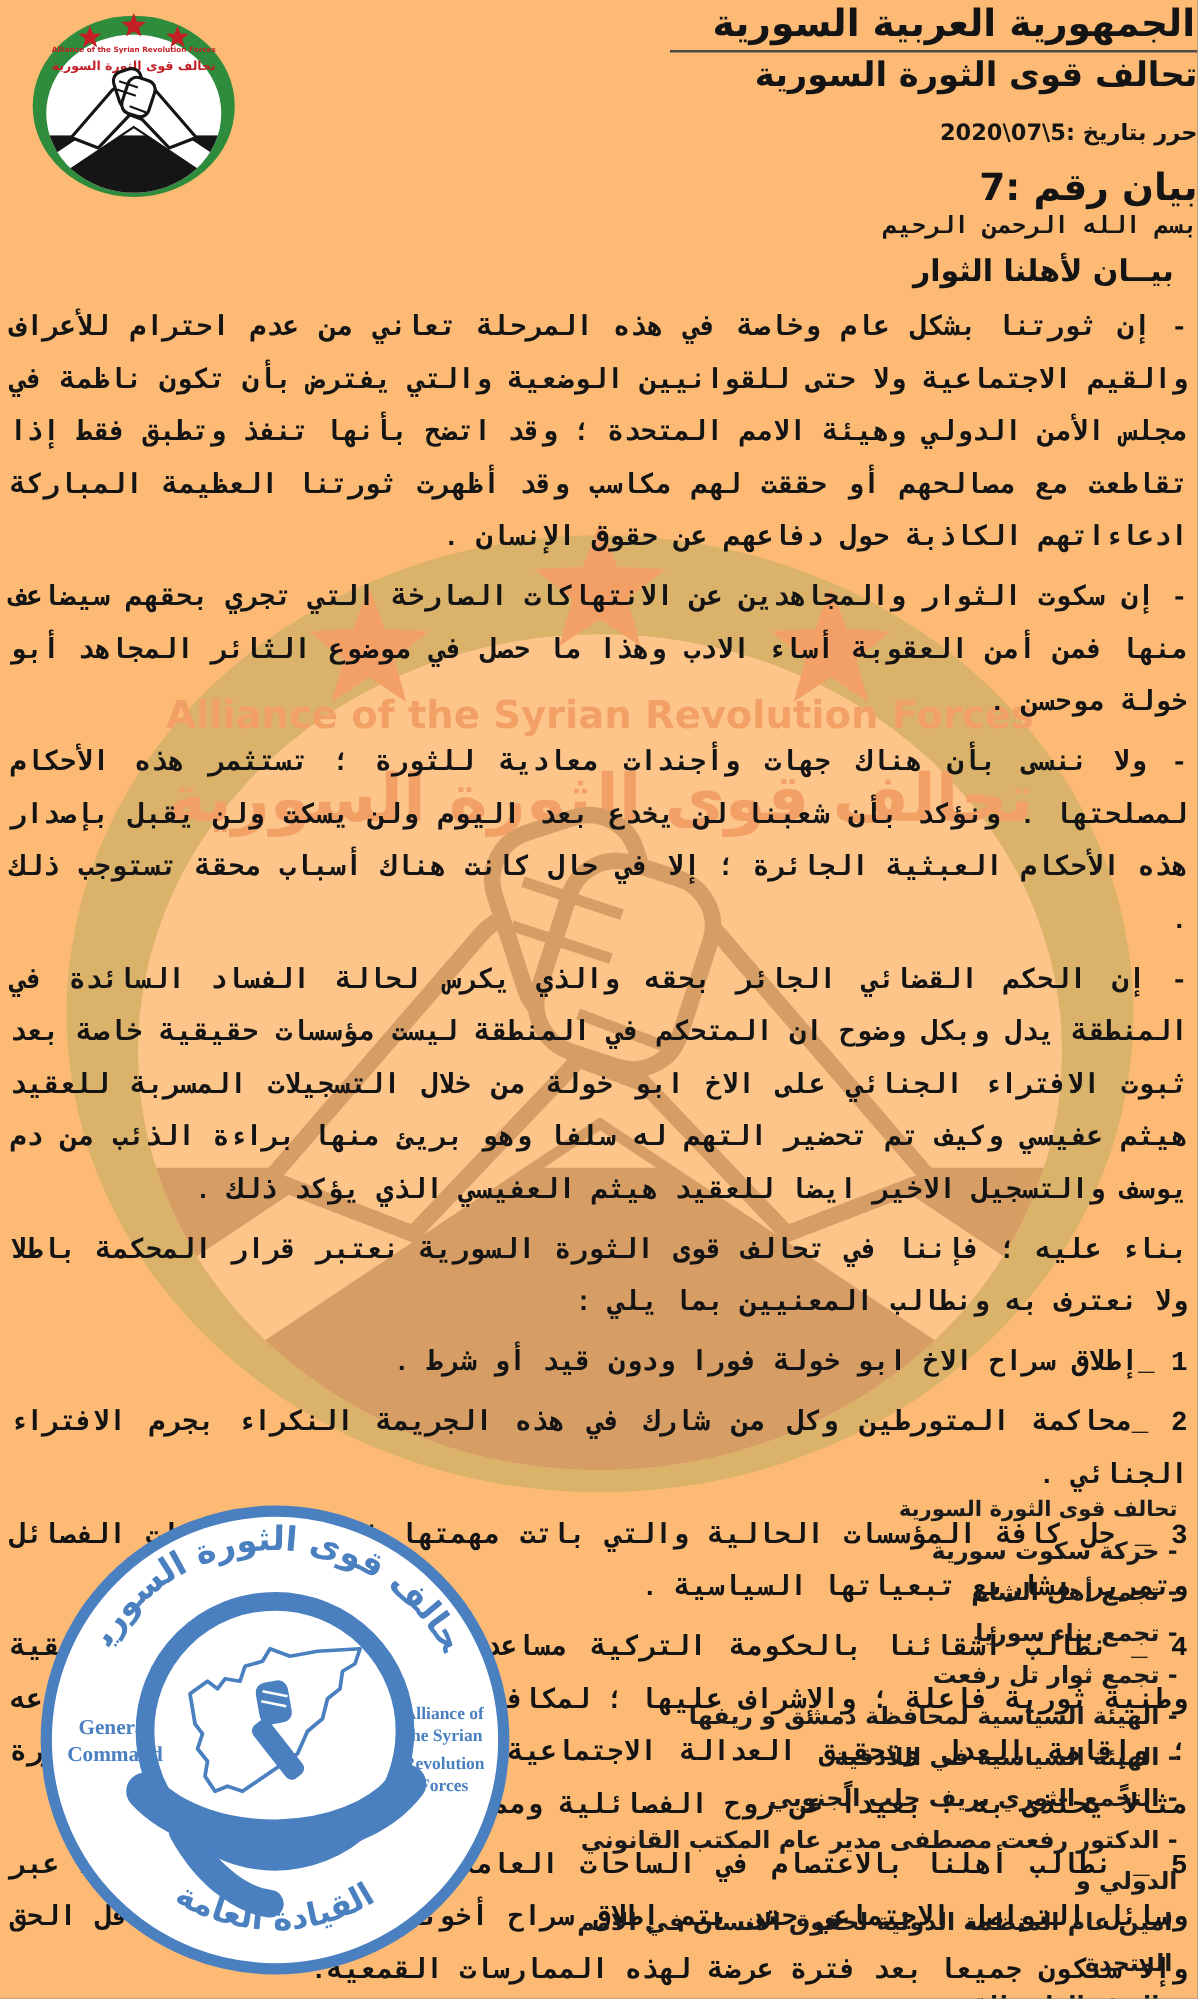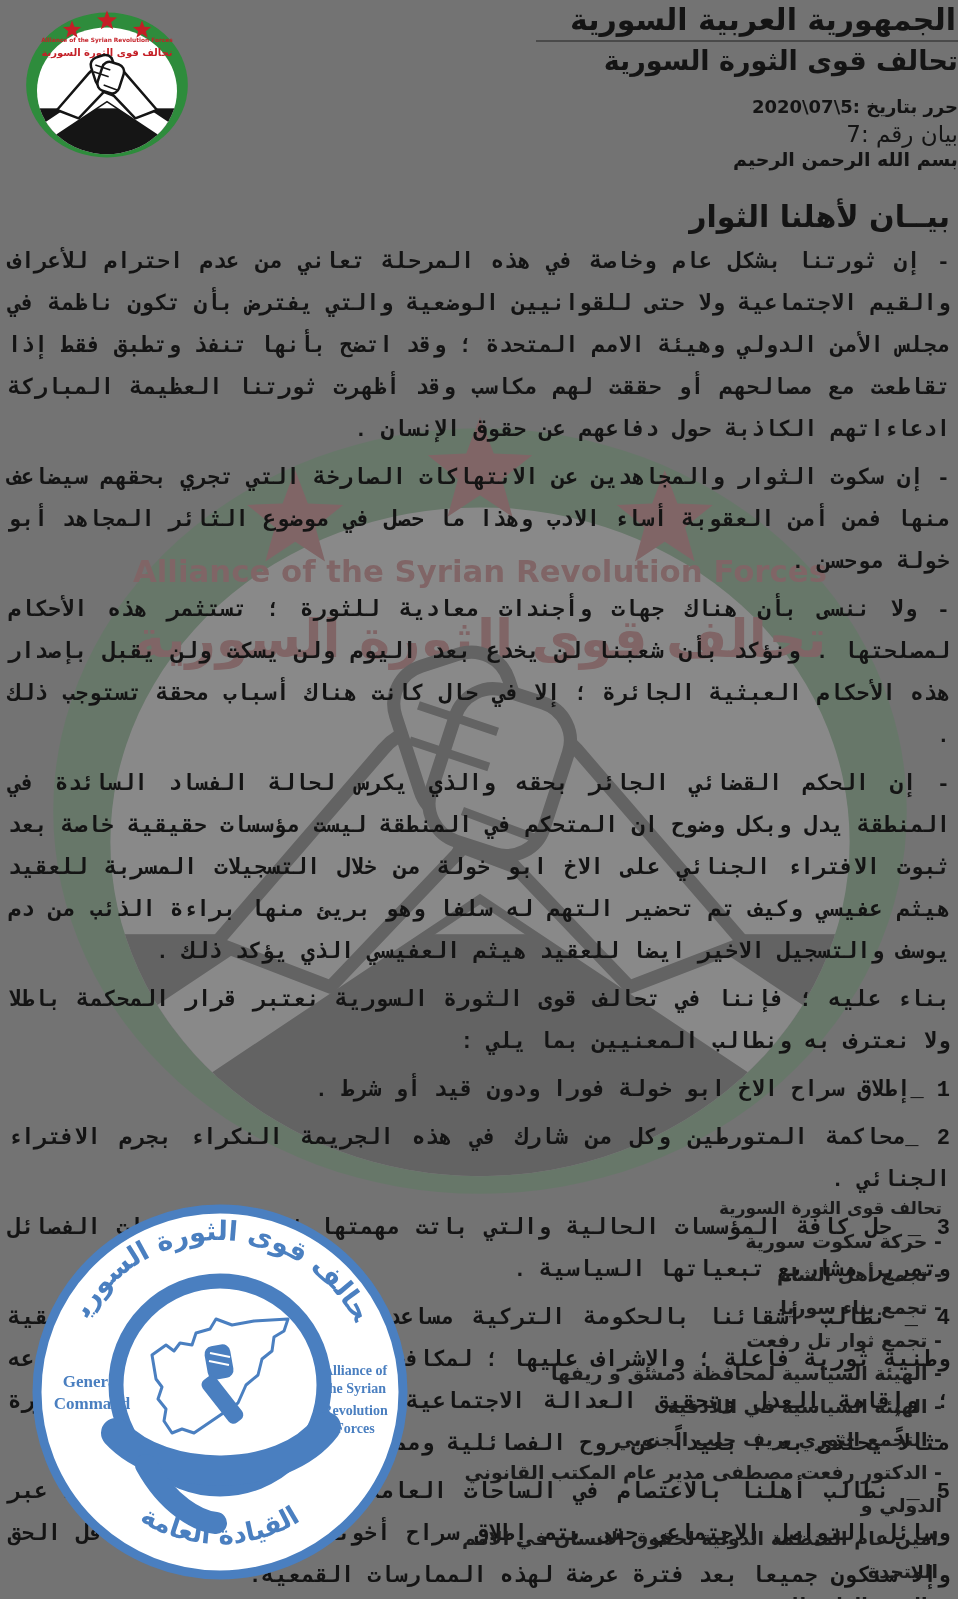--- a/index.html
+++ b/index.html
@@ -1,34 +1,34 @@
 <!DOCTYPE html>
 <html lang="ar"><head>
 <meta charset="utf-8">
 <style>
   html,body{margin:0;padding:0;background:#888;}
   .page{
-    position:relative;width:958px;height:1599px;background:#737373;
+    position:relative;width:958px;height:1599px;background:#fdba74;
     font-family:"DejaVu Sans",sans-serif;color:#141414;overflow:hidden;
     margin:0 auto;
   }
   
   .header-block{position:absolute;top:2px;right:0;text-align:right;direction:rtl;z-index:3;}
   .title1{display:inline-block;font-size:30px;font-weight:bold;letter-spacing:-1px;
           border-bottom:2px solid #4a4a4a;padding:0 2px 3px 34px;}
   .title2{font-size:27px;font-weight:bold;margin-top:3px;padding-left:6px;}
   .date-line{font-size:18px;font-weight:bold;margin-top:20px;padding-left:4px;}
-  .stmt-no{font-size:23px;font-weight:normal;margin-top:4px;}
-  .basmala{font-size:19px;font-weight:bold;margin-top:1px;padding-left:10px;}
+  .stmt-no{font-size:30px;font-weight:bold;margin-top:16px;}
+  .basmala{font-size:19px;font-weight:bold;margin-top:1px;padding-left:10px;font-family:Liberation Mono, monospace;}
   
   .doc-body{
     position:absolute;top:196px;right:8px;left:8px;z-index:2;
     direction:rtl;text-align:justify;font-size:22px;font-weight:bold;line-height:42px;
   }
-  .salutation{font-size:30px;font-weight:bold;text-align:right;margin:0 0 4px 0;}
+  .salutation{font-size:24px;font-weight:bold;text-align:right;margin:0 11px 4px 0;}
   .doc-body p{margin:0 0 6px 0;font-family:Liberation Mono, monospace;}
   
   .signatories{
     position:absolute;top:1192px;right:16px;width:540px;z-index:3;
     direction:rtl;text-align:right;font-size:19px;font-weight:bold;line-height:33px;
     color:#1b1b1b;
   }
   .signatories .sig-header{font-size:17px;}
   .sig-cont{padding-right:4px;}
   

